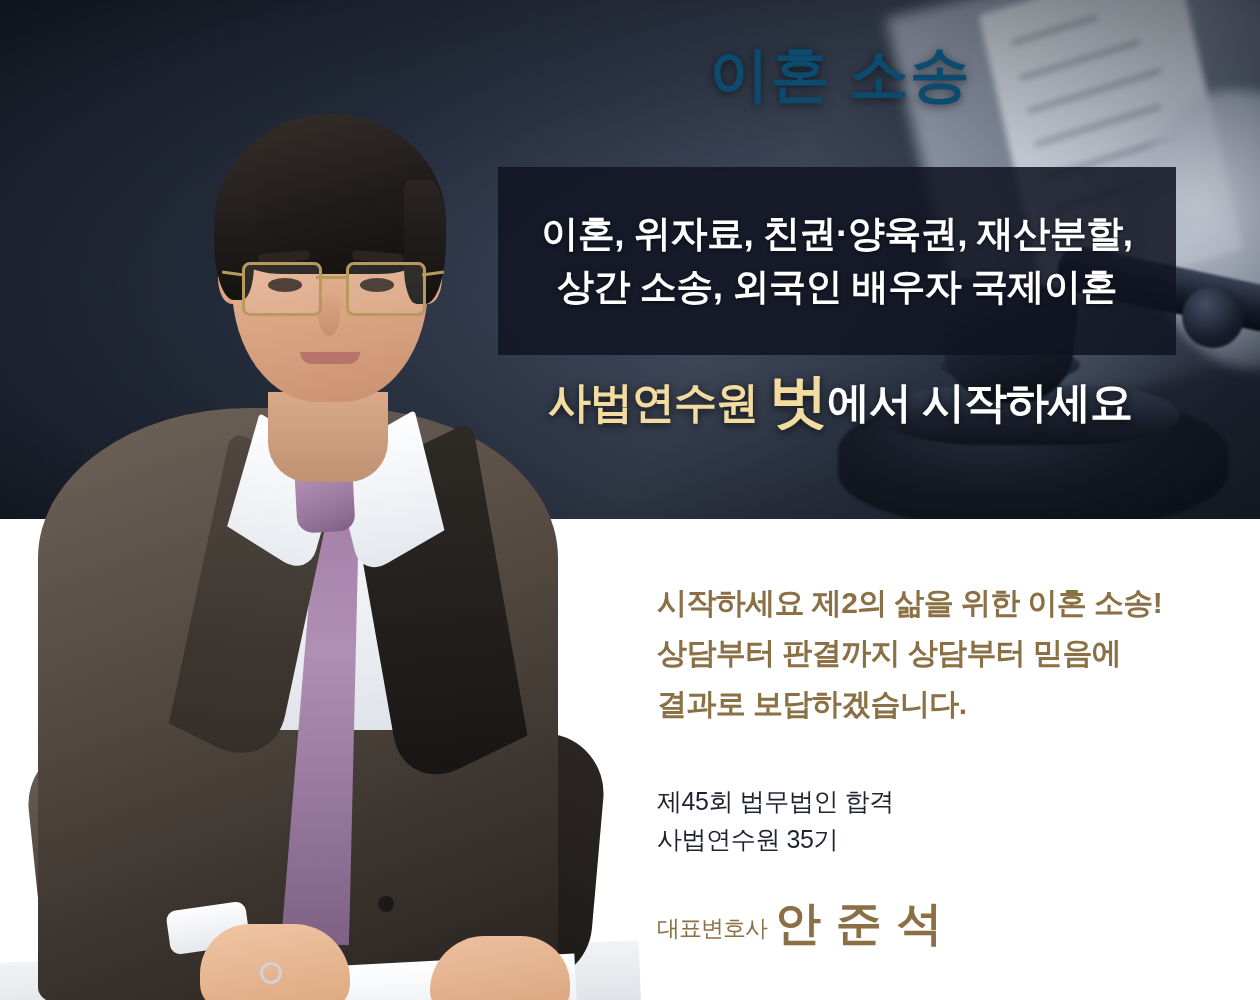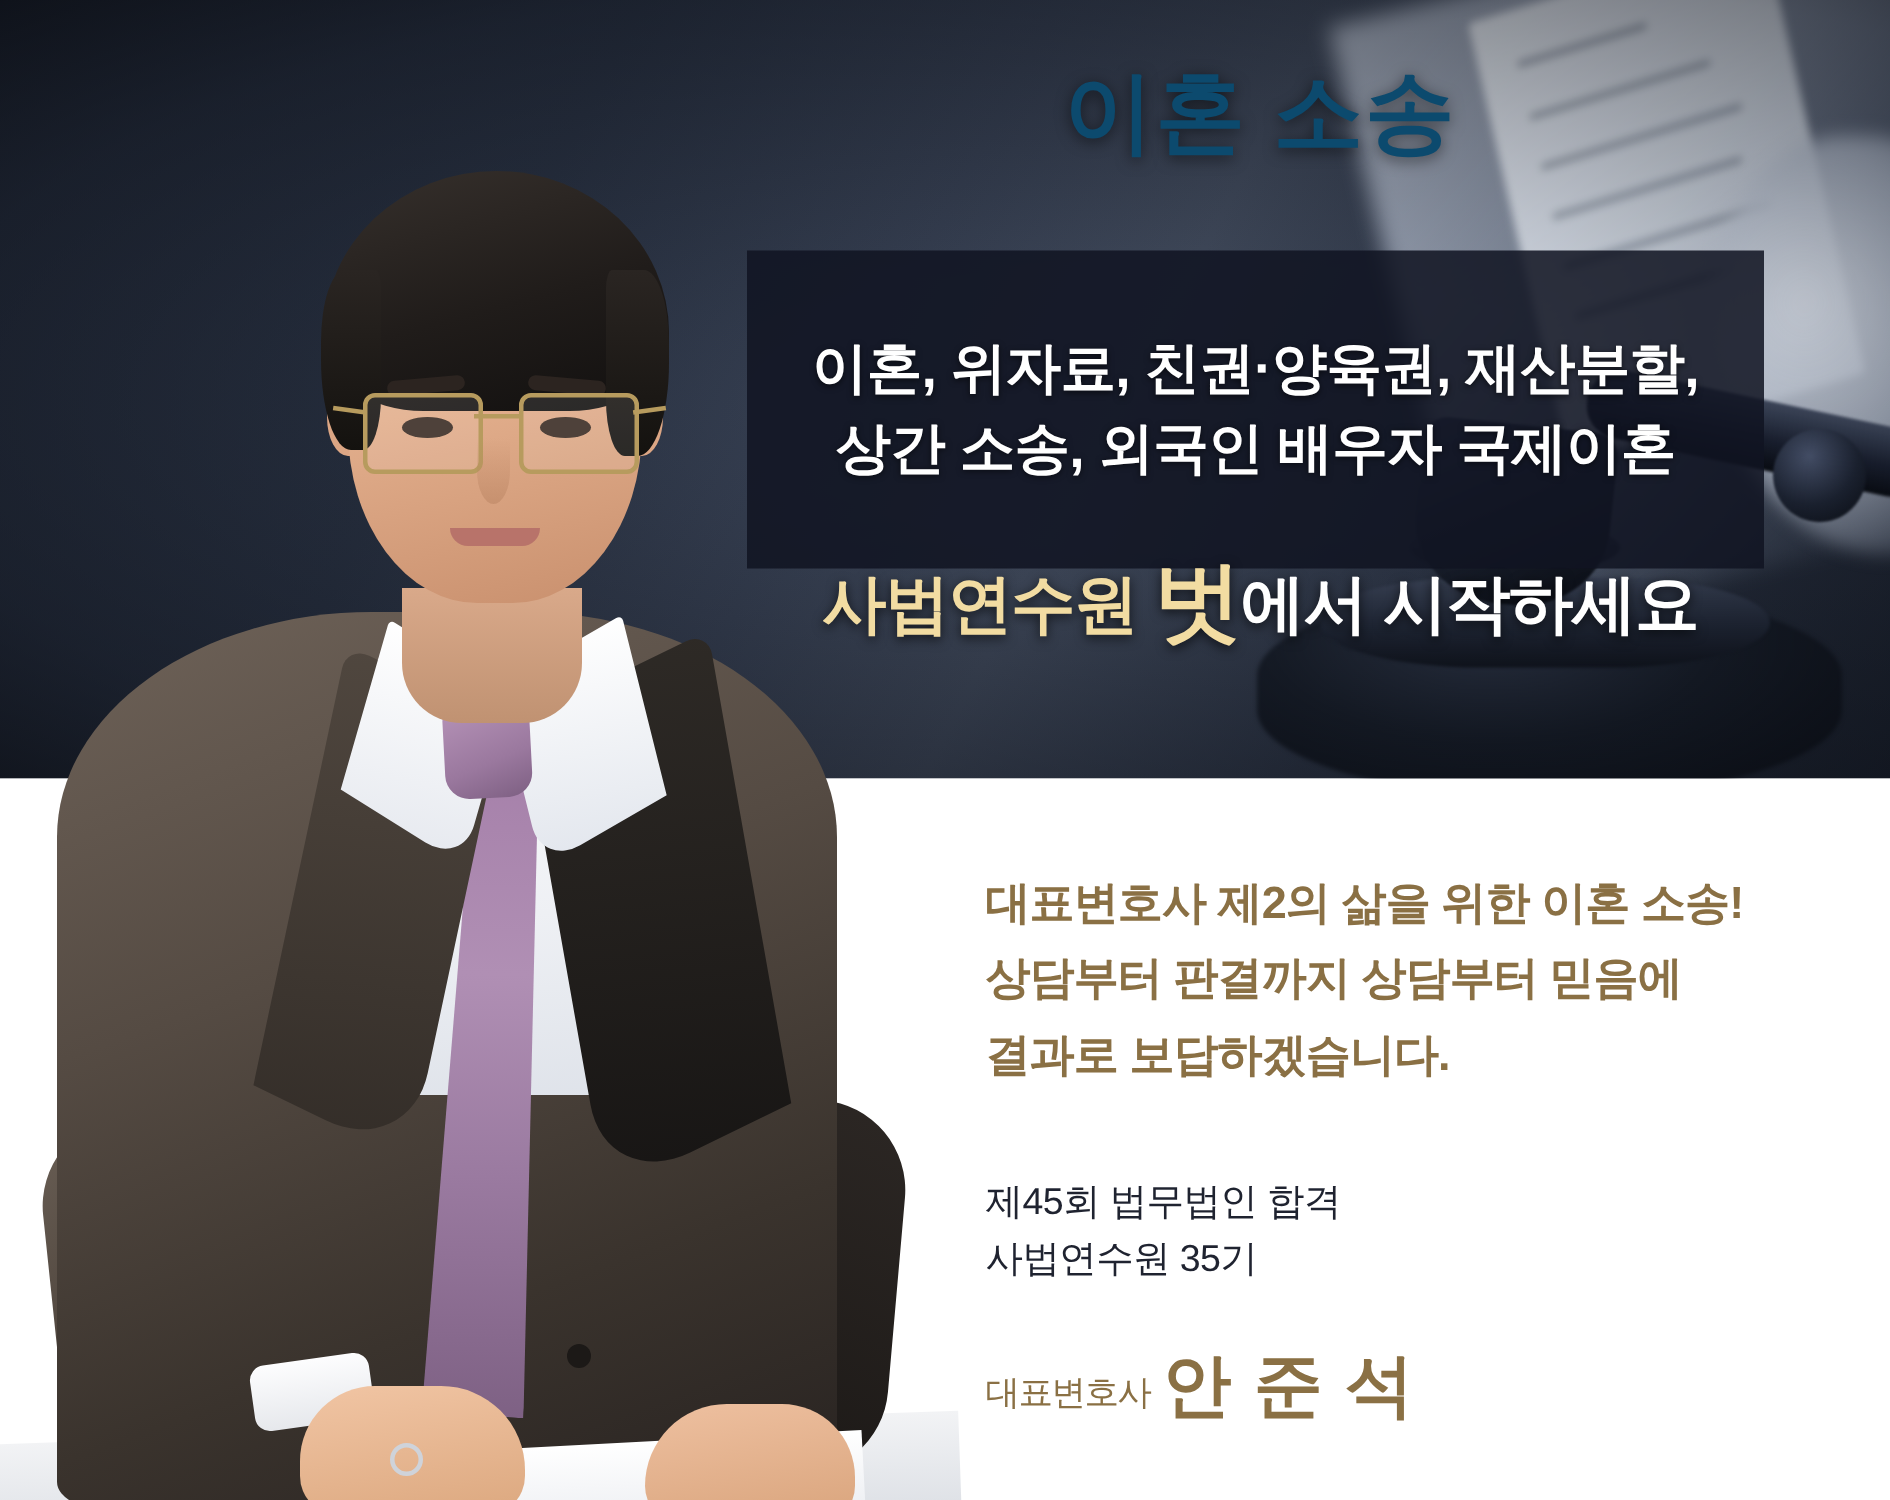--- a/index.html
+++ b/index.html
@@ -278,21 +278,21 @@
     font-weight: 700;
     color: #0c4a6e;
     letter-spacing: 1px;
     text-shadow: 0 2px 10px rgba(0,0,0,.55);
     line-height: 1.1;
   }
 
   .subtitle-box {
     position: absolute;
     left: 498px; top: 167px;
-    width: 678px; height: 212px;
+    width: 678px; height: 188px;
     background: rgba(16,20,34,.86);
     display: flex;
     flex-direction: column;
     align-items: center;
     justify-content: center;
   }
   .subtitle-line {
     color: #ffffff;
     font-size: 37px;
     font-weight: 600;
@@ -459,21 +459,21 @@
   <div class="subtitle-box">
     <div class="subtitle-line">이혼, 위자료, 친권·양육권, 재산분할,</div>
     <div class="subtitle-line">상간 소송, 외국인 배우자 국제이혼</div>
   </div>
 
   <div class="tagline">
     <span class="tag-gold">사법연수원 </span><span class="tag-gold-big">벗</span><span class="tag-white">에서 시작하세요</span>
   </div>
 
   <div class="body-copy">
-    <div class="line">대표변호사 제2의 삶을 위한 이혼 소송!</div>
+    <div class="line">시작하세요 제2의 삶을 위한 이혼 소송!</div>
     <div class="line">상담부터 판결까지 상담부터 믿음에</div>
     <div class="line">결과로 보답하겠습니다.</div>
   </div>
 
   <div class="credentials">
     <div class="line">제45회 법무법인 합격</div>
     <div class="line">사법연수원 35기</div>
   </div>
 
   <div class="attribution">

